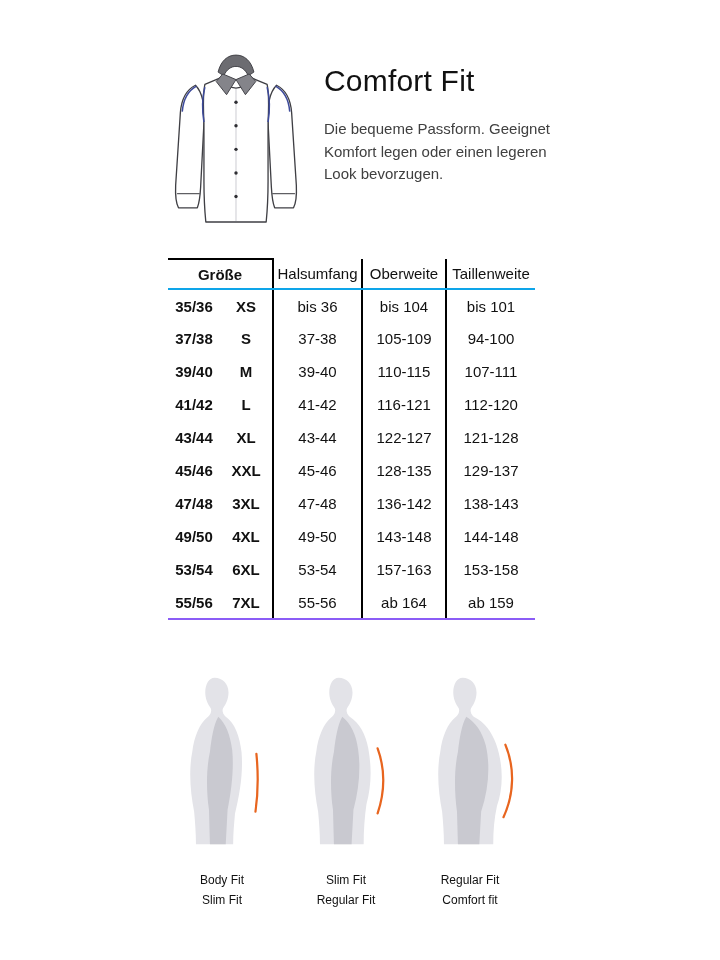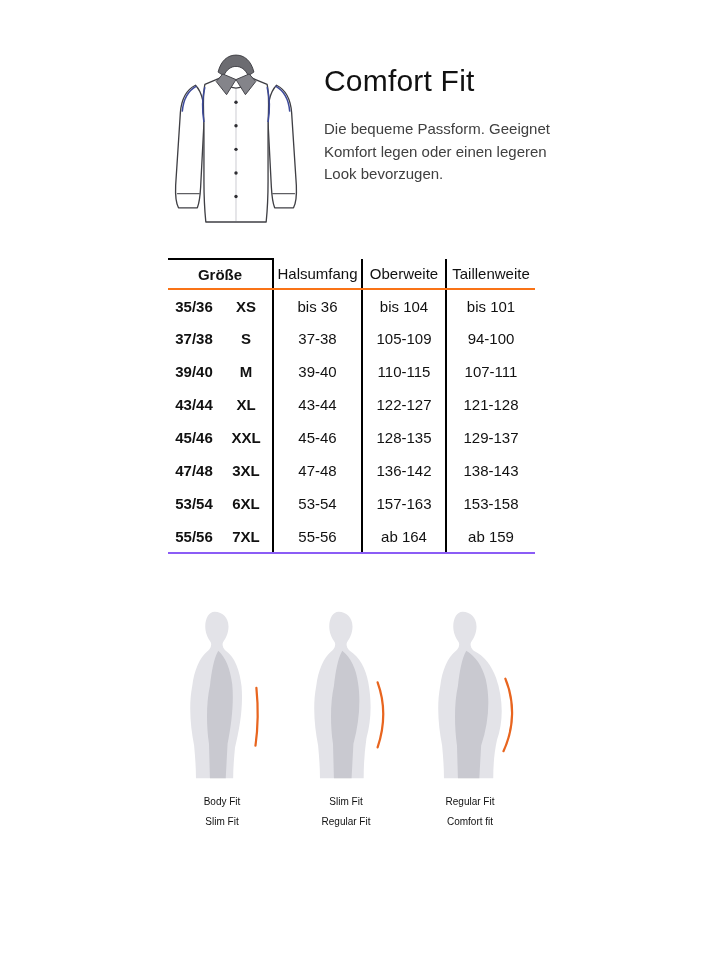--- a/index.html
+++ b/index.html
@@ -18,31 +18,31 @@
   .shirt-wrap { width: 154px; flex: 0 0 auto; }
   .header-text { margin-left: 10px; padding-top: 24px; width: 250px; }
   .page-title { font-size: 30px; font-weight: 500; margin: 0 0 20px 0; color: #111; letter-spacing: .2px; }
   .page-desc { font-size: 15px; line-height: 22.5px; color: #404040; }
 
   
   .size-table-wrap { margin: 16px 0 0 168px; }
   table.size-table { border-collapse: collapse; table-layout: fixed; width: 367px; font-size: 15px; }
   .size-table th { height: 30px; font-weight: 400; font-size: 15px; text-align: center; vertical-align: middle; }
   .size-table th.size-h { font-weight: 700; border-top: 2px solid #000; }
-  .size-table thead th { border-bottom: 2px solid #f97316; }
+  .size-table thead th { border-bottom: 2px solid #0ea5e9; }
   .size-table td { height: 33px; text-align: center; vertical-align: middle; }
   .col-b { border-right: 2px solid #000; }
   .size-table td.b { font-weight: 700; }
   .size-table tbody tr:last-child td { border-bottom: 2px solid #8b5cf6; }
 
   
   .fits { display: flex; justify-content: center; margin-top: 54px; transform: translateX(-14px); }
   .fit { width: 124px; text-align: center; }
   .fit svg { display: block; margin: 0 auto; }
-  .fit-label { margin-top: 12px; font-size: 10px; line-height: 20px; color: #111; }
+  .fit-label { margin-top: 24px; font-size: 12px; line-height: 20px; color: #111; }
 </style>
 </head>
 <body>
 
 <div class="page">
 
   <div class="header-section">
     <div class="shirt-wrap">
       <svg viewBox="0 0 160 210" width="152" height="198">
 
@@ -115,20 +115,27 @@
           <td>94-100</td>
         </tr>
         <tr>
           <td class="b">39/40</td>
           <td class="b col-b">M</td>
           <td class="col-b">39-40</td>
           <td class="col-b">110-115</td>
           <td>107-111</td>
         </tr>
         <tr>
+          <td class="b">41/42</td>
+          <td class="b col-b">L</td>
+          <td class="col-b">41-42</td>
+          <td class="col-b">116-121</td>
+          <td>112-120</td>
+        </tr>
+        <tr>
           <td class="b">43/44</td>
           <td class="b col-b">XL</td>
           <td class="col-b">43-44</td>
           <td class="col-b">122-127</td>
           <td>121-128</td>
         </tr>
         <tr>
           <td class="b">45/46</td>
           <td class="b col-b">XXL</td>
           <td class="col-b">45-46</td>
@@ -136,20 +143,27 @@
           <td>129-137</td>
         </tr>
         <tr>
           <td class="b">47/48</td>
           <td class="b col-b">3XL</td>
           <td class="col-b">47-48</td>
           <td class="col-b">136-142</td>
           <td>138-143</td>
         </tr>
         <tr>
+          <td class="b">49/50</td>
+          <td class="b col-b">4XL</td>
+          <td class="col-b">49-50</td>
+          <td class="col-b">143-148</td>
+          <td>144-148</td>
+        </tr>
+        <tr>
           <td class="b">53/54</td>
           <td class="b col-b">6XL</td>
           <td class="col-b">53-54</td>
           <td class="col-b">157-163</td>
           <td>153-158</td>
         </tr>
         <tr>
           <td class="b">55/56</td>
           <td class="b col-b">7XL</td>
           <td class="col-b">55-56</td>

